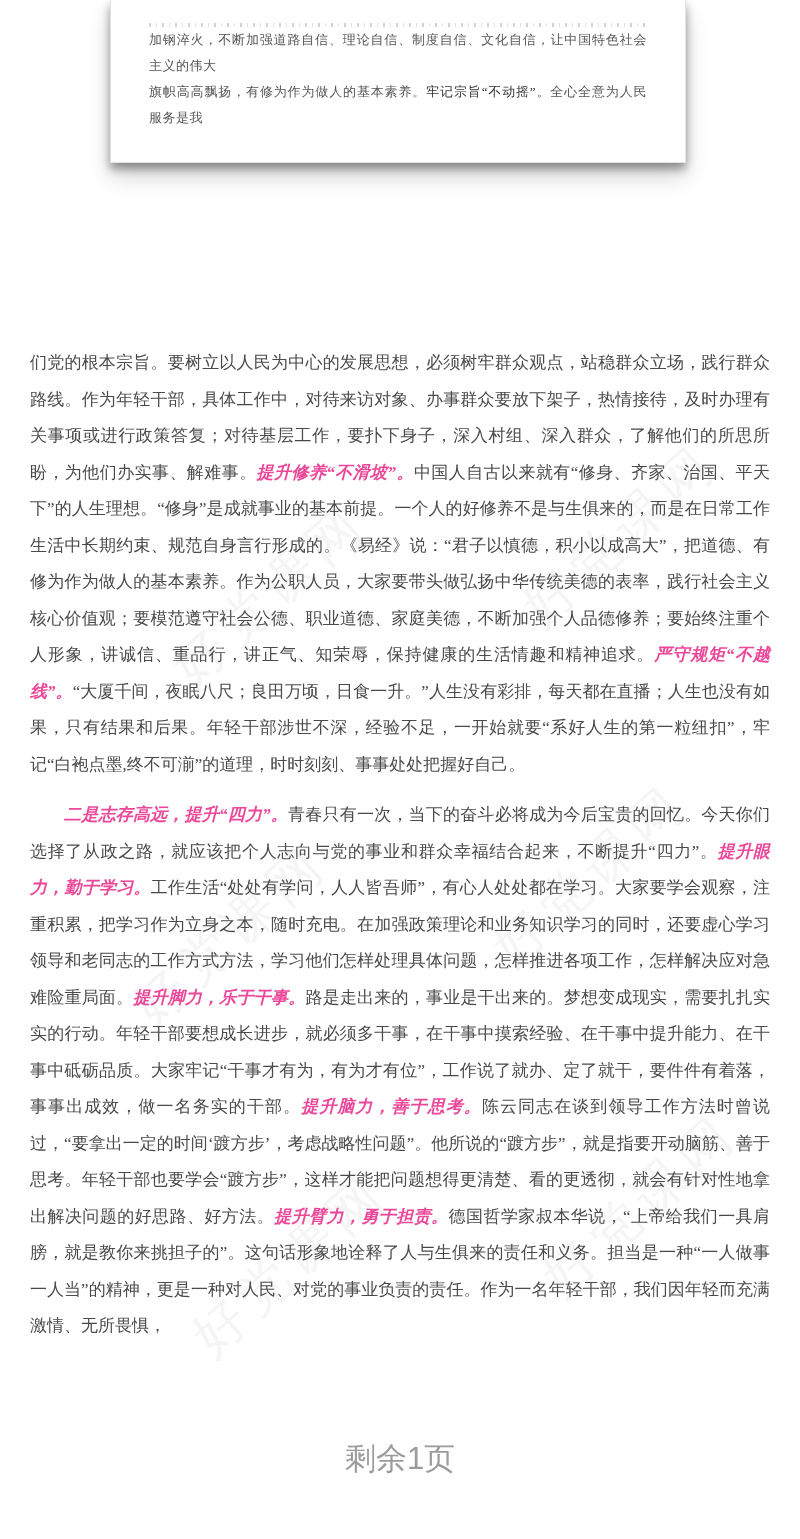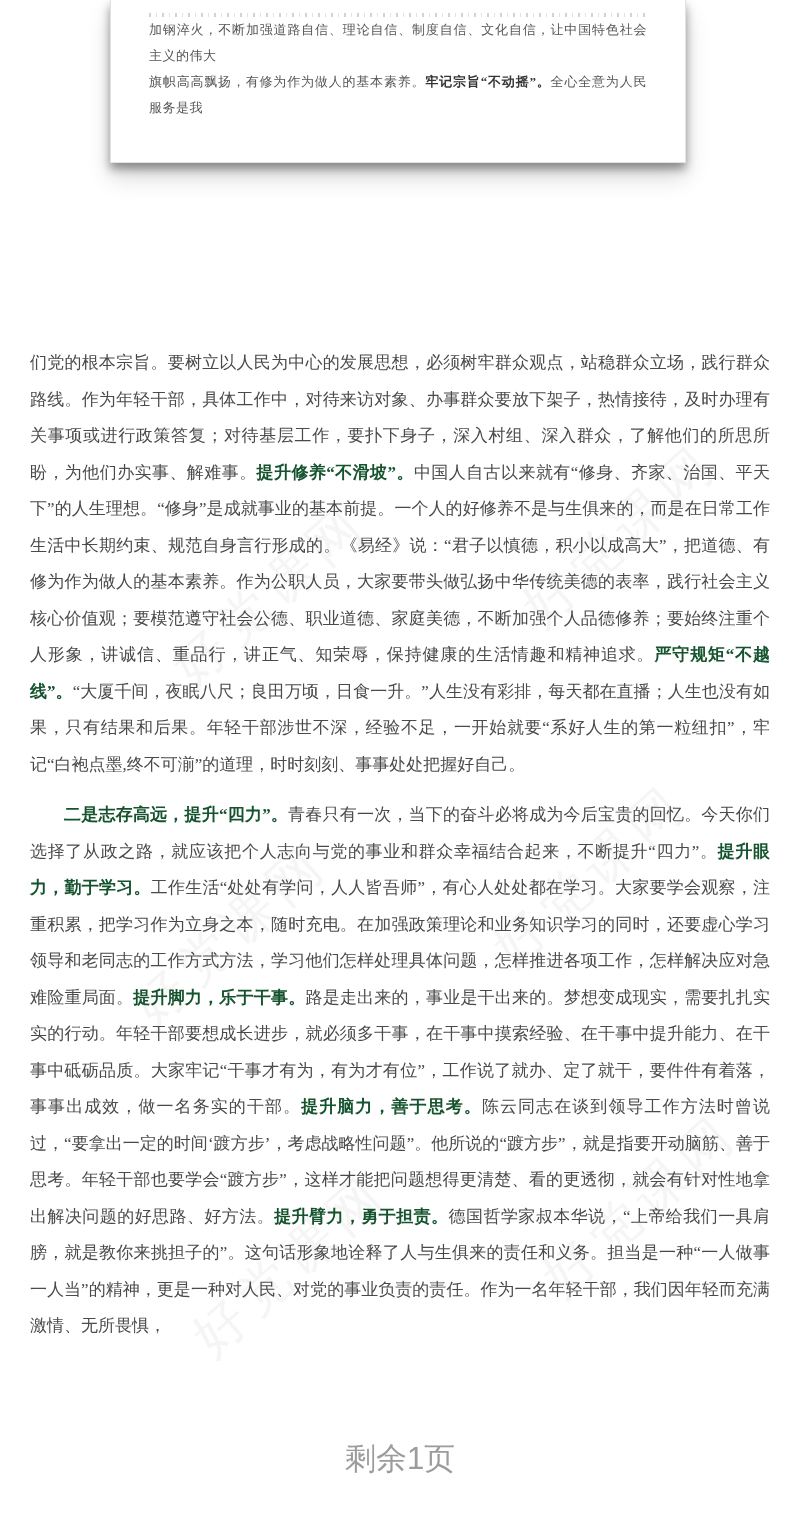--- a/index.html
+++ b/index.html
@@ -24,57 +24,58 @@
     height: 163px;
     background: #ffffff;
     border: 1px solid #e2e2e2;
     border-top: none;
     box-sizing: border-box;
     box-shadow: 0 6px 9px rgba(0,0,0,0.38), 0 14px 22px rgba(0,0,0,0.16);
     overflow: hidden;
   }
   .card-inner {
     padding: 12px 38px;
+    margin-top: 10px;
   }
   .clipped-line {
     height: 4px;
     margin-top: 1px;
     background: repeating-linear-gradient(90deg,
       rgba(90,90,90,0.55) 0 2px, transparent 2px 7px,
       rgba(90,90,90,0.35) 7px 8px, transparent 8px 13px);
     opacity: .5;
   }
   .card-text p {
     margin: 0;
     font-size: 13px;
     line-height: 26px;
     color: #565656;
     text-align: justify;
     text-align-last: left;
     letter-spacing: 0.5px;
   }
-  .card-text .bold { font-weight: 700; color: #353535; }
+  .card-text .bold { font-weight: 400; color: #353535; }
 
   
   .doc-body {
     position: absolute;
     top: 345px;
     left: 30px;
     width: 740px;
   }
   .doc-body p {
     margin: 0;
     font-size: 17px;
     line-height: 36.5px;
     color: #4a4a4a;
     text-align: justify;
     text-align-last: left;
   }
   .doc-body p.indent { text-indent: 2em; margin-top: 14px; }
-  .doc-body .bold { font-weight: 700; color: #14532d; }
+  .doc-body .bold { font-weight: 700; color: #ec4899; font-style: italic; }
 
   
   .wm-layer {
     position: absolute;
     inset: 0;
     pointer-events: none;
   }
   .wm {
     position: absolute;
     font-size: 52px;

